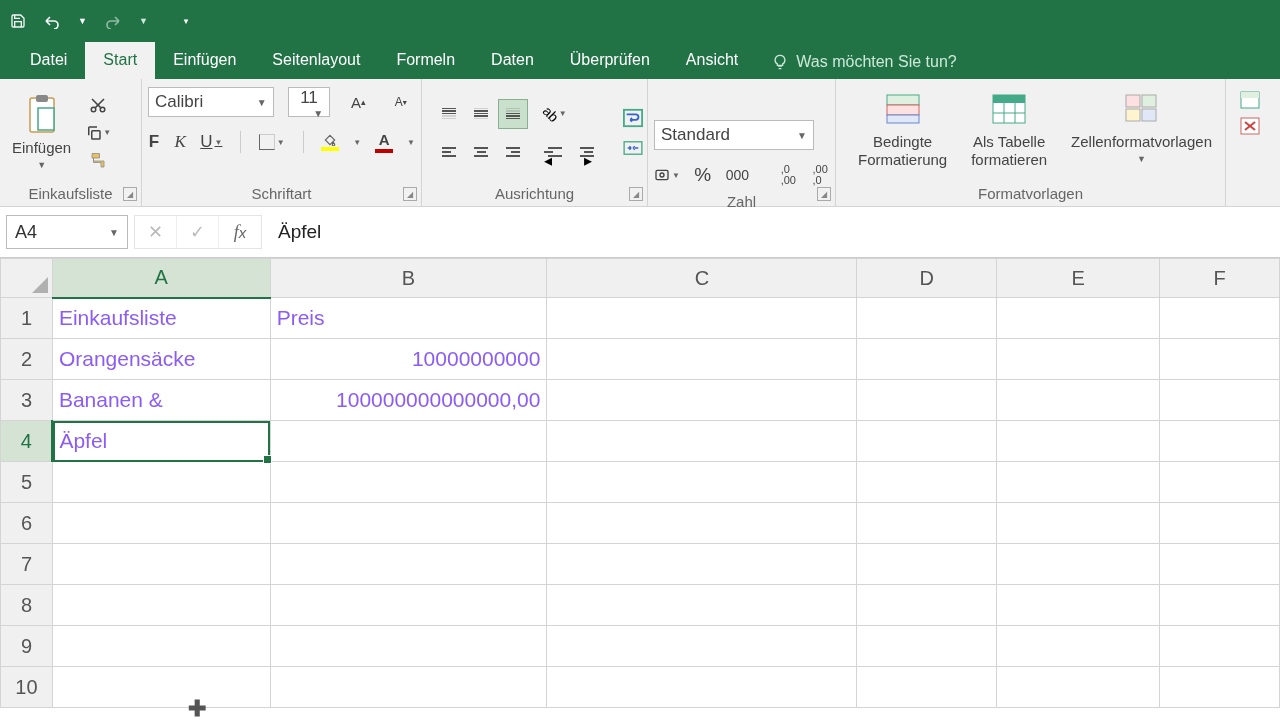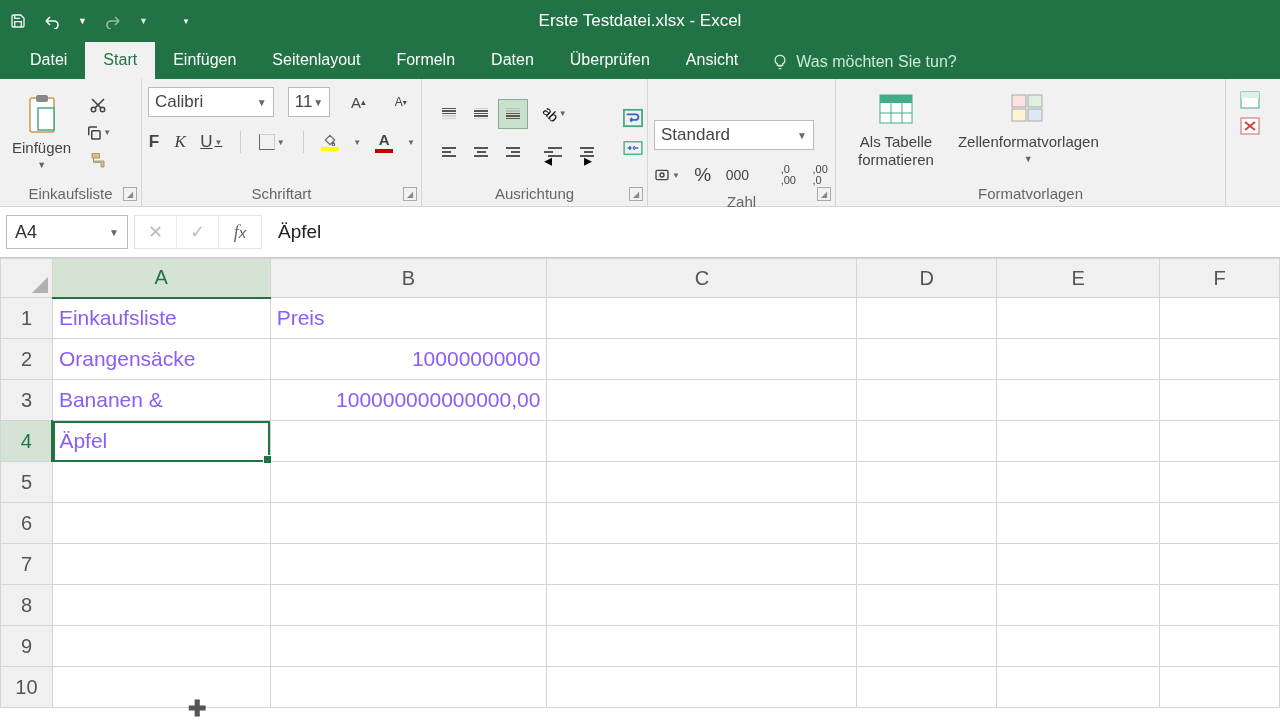--- a/index.html
+++ b/index.html
@@ -28,21 +28,21 @@
 .rgroup-label { text-align: center; font-size: 15px; color: #666; padding: 3px 0 4px; position: relative; }
 .dlg-launch { position: absolute; right: 4px; bottom: 5px; width: 14px; height: 14px; border: 1px solid #aaa; font-size: 8px; display: flex; align-items: center; justify-content: center; color: #888; }
 
 .bigbtn { display: flex; flex-direction: column; align-items: center; gap: 4px; padding: 2px 6px; font-size: 15px; color: #444; }
 .bigbtn-icon { width: 40px; height: 40px; display: flex; align-items: center; justify-content: center; }
 .smallstack { display: flex; flex-direction: column; gap: 6px; padding: 2px 4px; }
 .smallbtn { width: 26px; height: 22px; display: flex; align-items: center; justify-content: center; }
 .combo { background: #fff; border: 1px solid #bbb; height: 30px; display: flex; align-items: center; padding: 0 6px; font-size: 17px; color: #444; }
 .combo .dd { margin-left: auto; font-size: 10px; color: #666; }
 .fontname { width: 132px; }
-.fontsize { width: 44px; }
+.fontsize { width: 44px; flex-direction: column; }
 .inline { display: flex; gap: 14px; align-items: center; }
 .tbtn { width: 30px; height: 30px; display: flex; align-items: center; justify-content: center; font-size: 17px; color: #444; }
 .tbtn.b { font-weight: bold; }
 .tbtn.i { font-style: italic; font-family: serif;}
 .tbtn.u { text-decoration: underline; }
 .tbtn .dd { font-size: 8px; margin-left: 2px; color: #666; }
 .color-bar { width: 18px; height: 4px; }
 .yellow { background: #ffff00; }
 .red { background: #c00000; }
 .border-ic { width:16px; height:16px; border:1px solid #666; border-top-color:#ccc; border-right-color:#ccc;}
@@ -118,21 +118,20 @@
     <span style="font-size:9px;color:#fff">▼</span>
     <span class="qat-icon dim">
       <svg width="20" height="16" viewBox="0 0 24 20" fill="none" stroke="white" stroke-width="2.5">
           <path d="M21 10 L15 4 M21 10 L15 16 M21 10 L9 10 A6 6 0 0 0 9 22"></path>
         </svg>
     </span>
     <span style="font-size:9px;color:#cde8d9">▼</span>
     <span class="qat-sep"></span>
     <span style="font-size:9px;color:#fff">▾</span>
   </div>
-  <div class="title-text">Erste Testdatei.xlsx - Excel</div>
 </div>
 
 <div class="tabstrip">
   <div class="tab file">Datei</div>
   <div class="tab active">Start</div>
   <div class="tab">Einfügen</div>
   <div class="tab">Seitenlayout</div>
   <div class="tab">Formeln</div>
   <div class="tab">Daten</div>
   <div class="tab">Überprüfen</div>
@@ -347,20 +346,31 @@
         <div class="tbtn" style="font-size:11px;flex-direction:column;line-height:1">,0<br>,00</div>
         <div class="tbtn" style="font-size:11px;flex-direction:column;line-height:1">,00<br>,0</div>
       </div>
     </div>
     <div class="rgroup-label">Zahl</div>
     <div class="dlg-launch">◢</div>
   </div>
 
   <div class="rgroup" style="width:390px">
     <div class="rgroup-body styles-col">
+      <div class="bigbtn">
+        <div class="bigbtn-icon">
+            <svg width="36" height="32" viewBox="0 0 36 32">
+              <rect x="2" y="2" width="32" height="10" fill="#e0f0e0" stroke="#4a8"></rect>
+              <rect x="2" y="12" width="32" height="10" fill="#fde0e0" stroke="#c66"></rect>
+              <rect x="2" y="22" width="32" height="8" fill="#e0e8f8" stroke="#68c"></rect>
+            </svg>
+          </div>
+        <span style="white-space:pre-line;text-align:center;line-height:1.2">Bedingte
+Formatierung</span>
+      </div>
       <div class="bigbtn">
         <div class="bigbtn-icon">
             <svg width="36" height="32" viewBox="0 0 36 32">
               <rect x="2" y="2" width="32" height="28" fill="#fff" stroke="#4a8"></rect>
               <rect x="2" y="2" width="32" height="8" fill="#4a8"></rect>
               <line x1="13" y1="2" x2="13" y2="30" stroke="#4a8"></line>
               <line x1="24" y1="2" x2="24" y2="30" stroke="#4a8"></line>
               <line x1="2" y1="20" x2="34" y2="20" stroke="#4a8"></line>
             </svg>
           </div>

